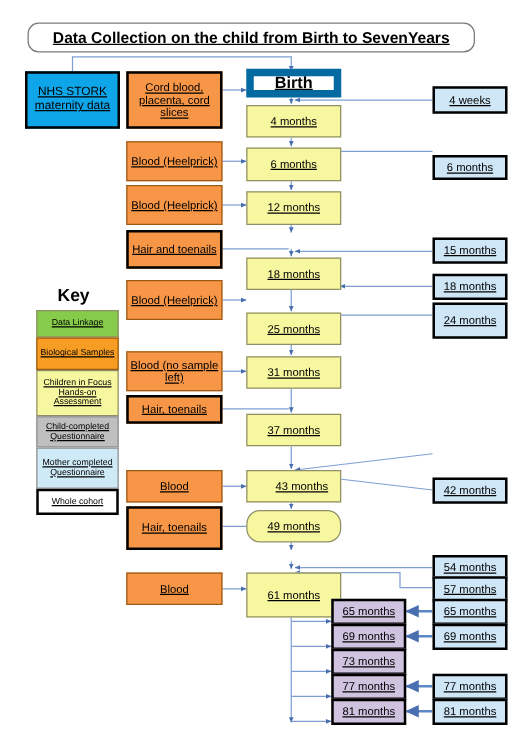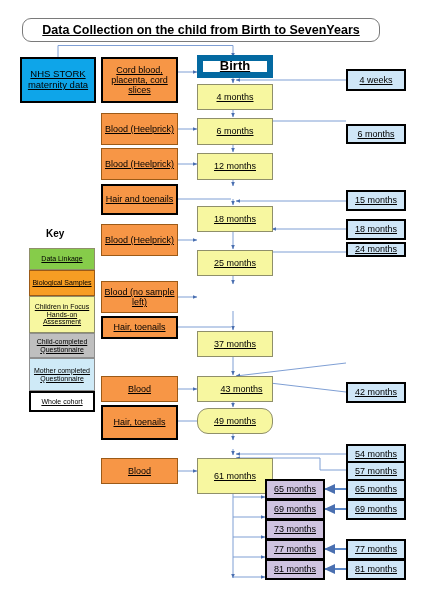--- a/index.html
+++ b/index.html
@@ -112,21 +112,21 @@
     color:#000;
   }
   .key-yellow{
     background:#f7f7a0;
     border:1px solid #8f8f6a;
     font-size:7px;
     color:#000;
   }
   .key-label{
     position:absolute;
-    font-size:10px;
+    font-size:14px;
     font-weight:bold;
     color:#000;
     z-index:3;
   }
 </style>
 </head>
 <body>
 
 <div id="stage">
 
@@ -235,38 +235,39 @@
   <div class="node yellow-box" style="left:197px; top:84px; width:76px; height:26px;">4 months</div>
 
   <div class="node yellow-box" style="left:197px; top:118px; width:76px; height:27px;">6 months</div>
 
   <div class="node yellow-box" style="left:197px; top:153px; width:76px; height:27px;">12 months</div>
 
   <div class="node yellow-box" style="left:197px; top:206px; width:76px; height:26px;">18 months</div>
 
   <div class="node yellow-box" style="left:197px; top:250px; width:76px; height:26px;">25 months</div>
 
+  <div class="node yellow-box" style="left:197px; top:285px; width:76px; height:26px;">31 months</div>
 
   <div class="node yellow-box" style="left:197px; top:331px; width:76px; height:26px;">37 months</div>
 
   <div class="node yellow-box" style="left:197px; top:376px; width:76px; height:26px;padding-left:13px;">43 months</div>
 
   <div class="node yellow-box" style="left:197px; top:408px; width:76px; height:26px;border-radius:11px;">49 months</div>
 
   <div class="node yellow-box" style="left:197px; top:458px; width:76px; height:36px;">61 months</div>
 
   <div class="node blue-box" style="left:346px; top:69px; width:60px; height:22px;">4 weeks</div>
 
   <div class="node blue-box" style="left:346px; top:124px; width:60px; height:20px;">6 months</div>
 
   <div class="node blue-box" style="left:346px; top:190px; width:60px; height:21px;">15 months</div>
 
   <div class="node blue-box" style="left:346px; top:219px; width:60px; height:21px;">18 months</div>
 
-  <div class="node blue-box" style="left:346px; top:242px; width:60px; height:15px;">24 months</div>
+  <div class="node blue-box" style="left:346px; top:242px; width:60px; height:29px;">24 months</div>
 
 
   <div class="node blue-box" style="left:346px; top:382px; width:60px; height:21px;">42 months</div>
 
   <div class="node blue-box" style="left:346px; top:444px; width:60px; height:21px;">54 months</div>
 
   <div class="node blue-box" style="left:346px; top:461px; width:60px; height:21px;">57 months</div>
 
   <div class="node blue-box" style="left:346px; top:479px; width:60px; height:21px;">65 months</div>
 

